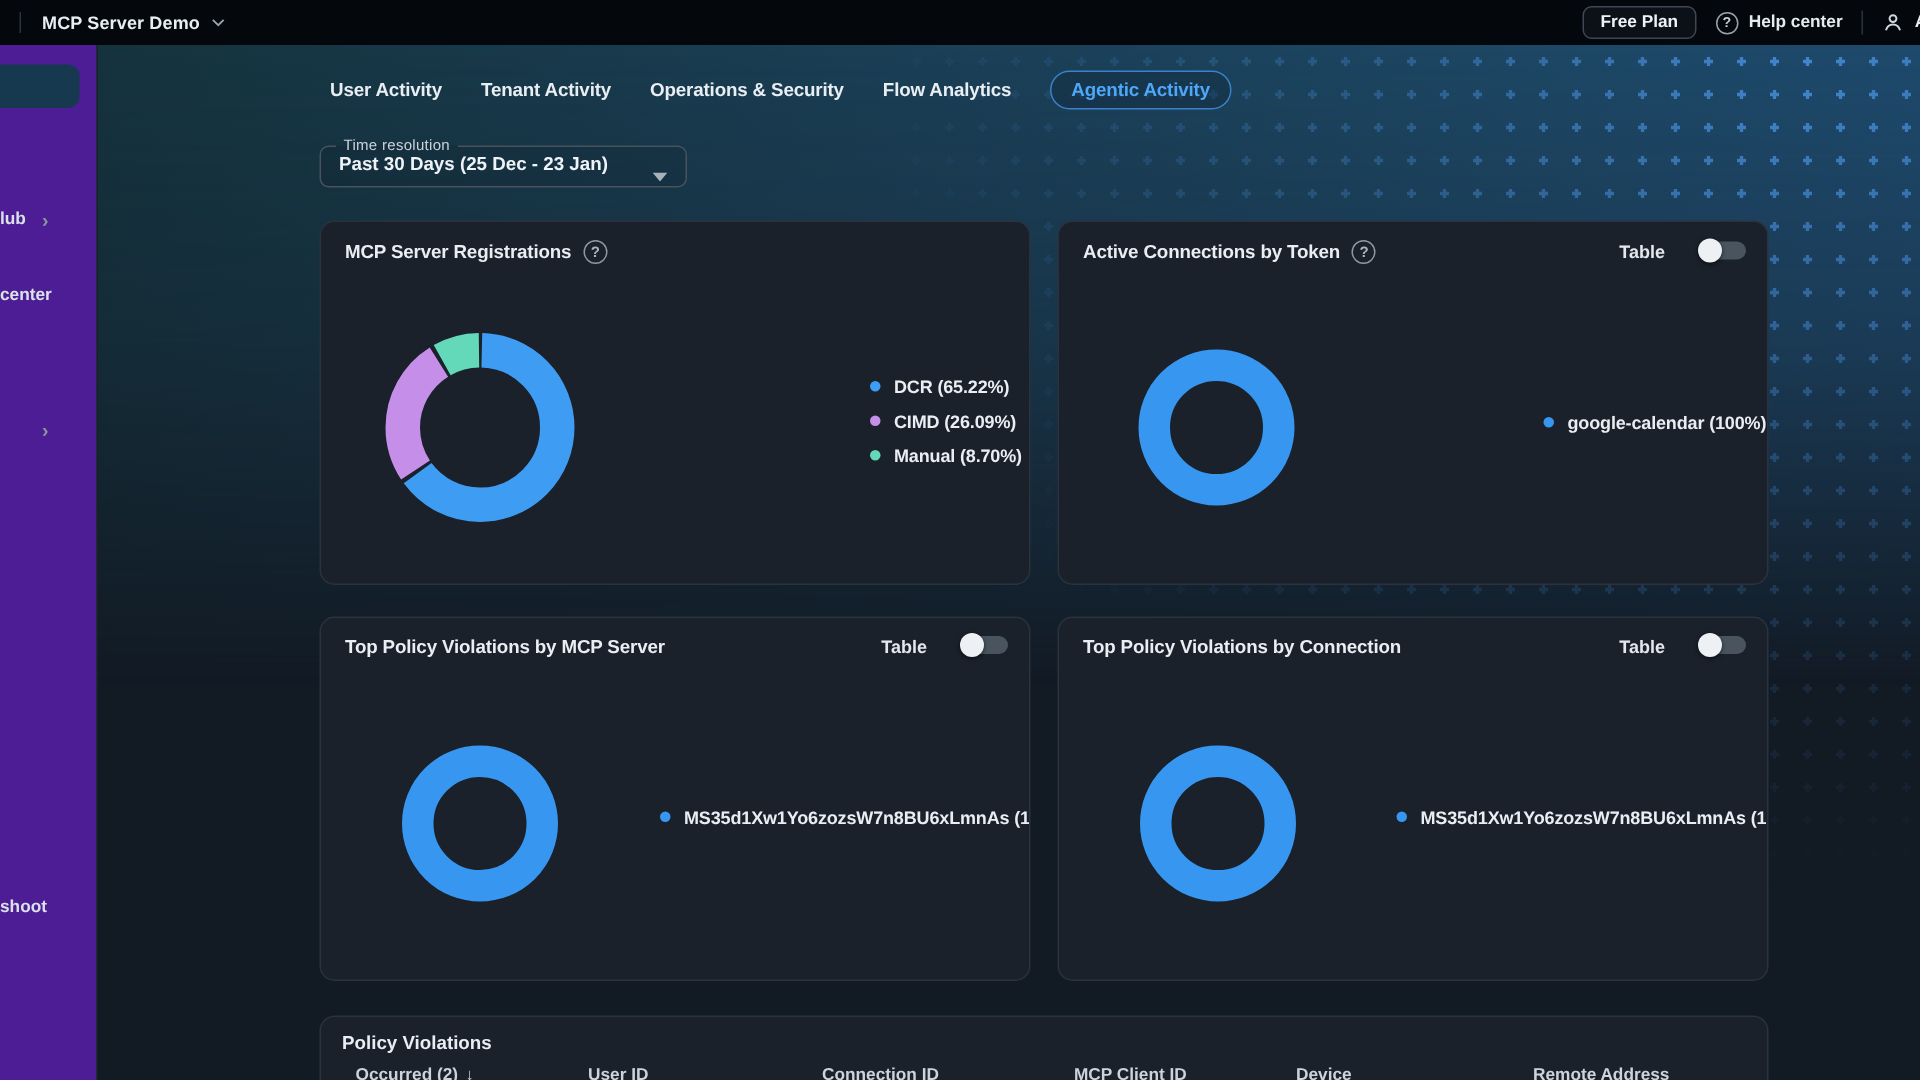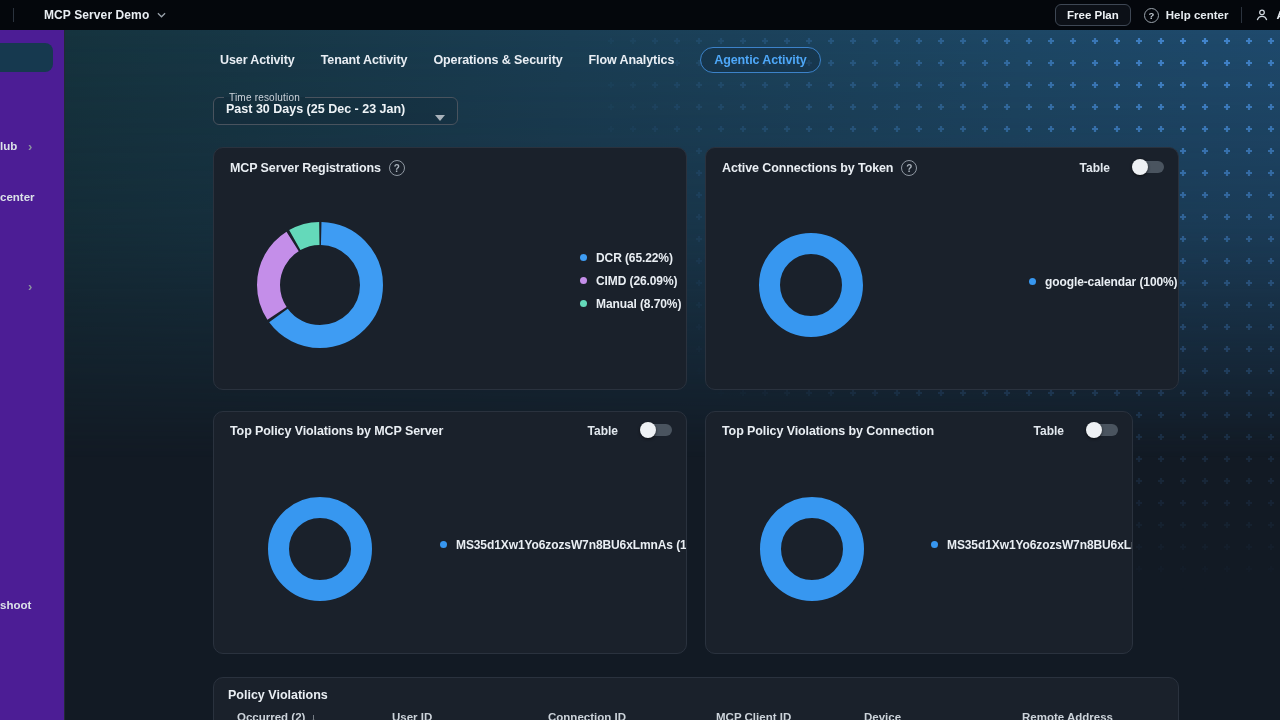--- a/index.html
+++ b/index.html
@@ -3,21 +3,21 @@
 <meta charset="utf-8">
 <style>
   * { margin:0; padding:0; box-sizing:border-box; }
   html,body { width:1280px; height:720px; overflow:hidden; background:#0e141c;
               font-family:"Liberation Sans", sans-serif; }
 
   
   .topbar { position:absolute; top:0; left:0; width:1280px; height:30px;
             background:#04070c; z-index:10; }
   .tb-divider { position:absolute; width:1px; height:14px; background:#2b333e; top:8px; }
-  .workspace { position:absolute; left:44px; top:0; height:30px; display:flex;
+  .workspace { position:absolute; left:28px; top:0; height:30px; display:flex;
                align-items:center; gap:8px; cursor:pointer; }
   .workspace-label { font-size:12px; font-weight:700; color:#e9eef3; letter-spacing:.1px; }
   .chev-down { width:9px; height:6px; }
   .topbar-right { position:absolute; left:1055px; top:0; height:30px; display:flex;
                   align-items:center; gap:13px; white-space:nowrap; }
   .free-plan { border:1px solid #3e4754; border-radius:6px; padding:4px 11px;
                font-size:11.5px; font-weight:700; color:#eef2f6;
                background:rgba(18,24,32,.6); cursor:pointer; }
   .help-group, .user-group { display:flex; align-items:center; gap:7px; cursor:pointer; }
   .help-circ { width:15px; height:15px; border:1.3px solid #9aa3ac; border-radius:50%;
@@ -226,21 +226,21 @@
           <circle cx="53" cy="53" r="41.5" fill="none" stroke="#3797F0" stroke-width="21" stroke-dasharray="260.75219024795285 0" stroke-dashoffset="0" transform="rotate(-90 53 53)"></circle>
         </svg>
       <div class="legend" style="left:226px; top:125px;">
         <div class="legend-item">
           <span class="legend-dot" style="background-color: rgb(55, 151, 240);"></span>
           <span class="legend-text">MS35d1Xw1Yo6zozsW7n8BU6xLmnAs (100%)</span>
         </div>
       </div>
     </div>
 
-    <div class="card" style="left:640px; top:381px; width:428px; height:243px;">
+    <div class="card" style="left:640px; top:381px; width:474px; height:243px;">
       <div class="card-header">
         <span class="card-title">Top Policy Violations by Connection</span>
         <div class="toggle-group">
           <span class="toggle-label">Table</span>
           <div class="switch">
               <div class="knob"></div>
             </div>
         </div>
       </div>
       <svg width="106" height="106" style="position:absolute; left:53px; top:84px;">

